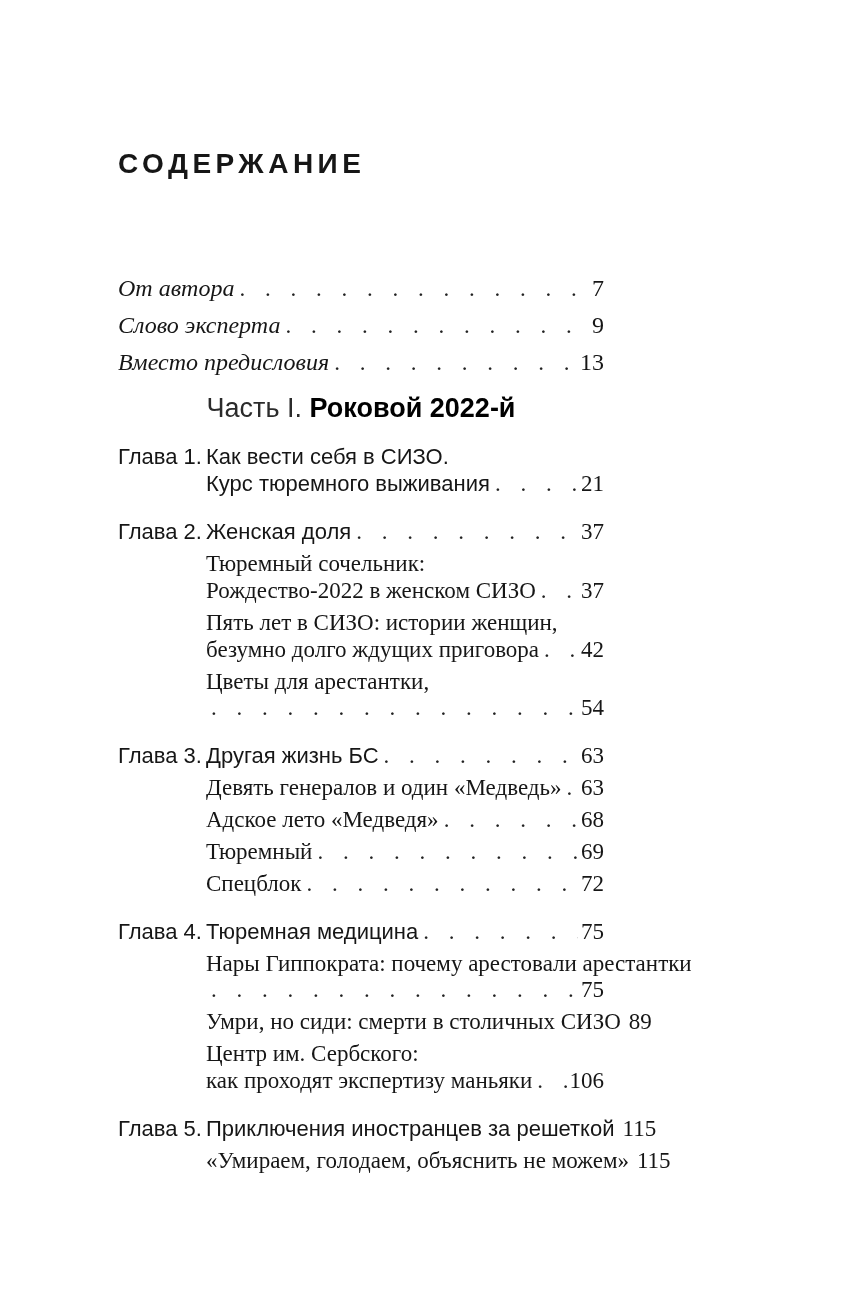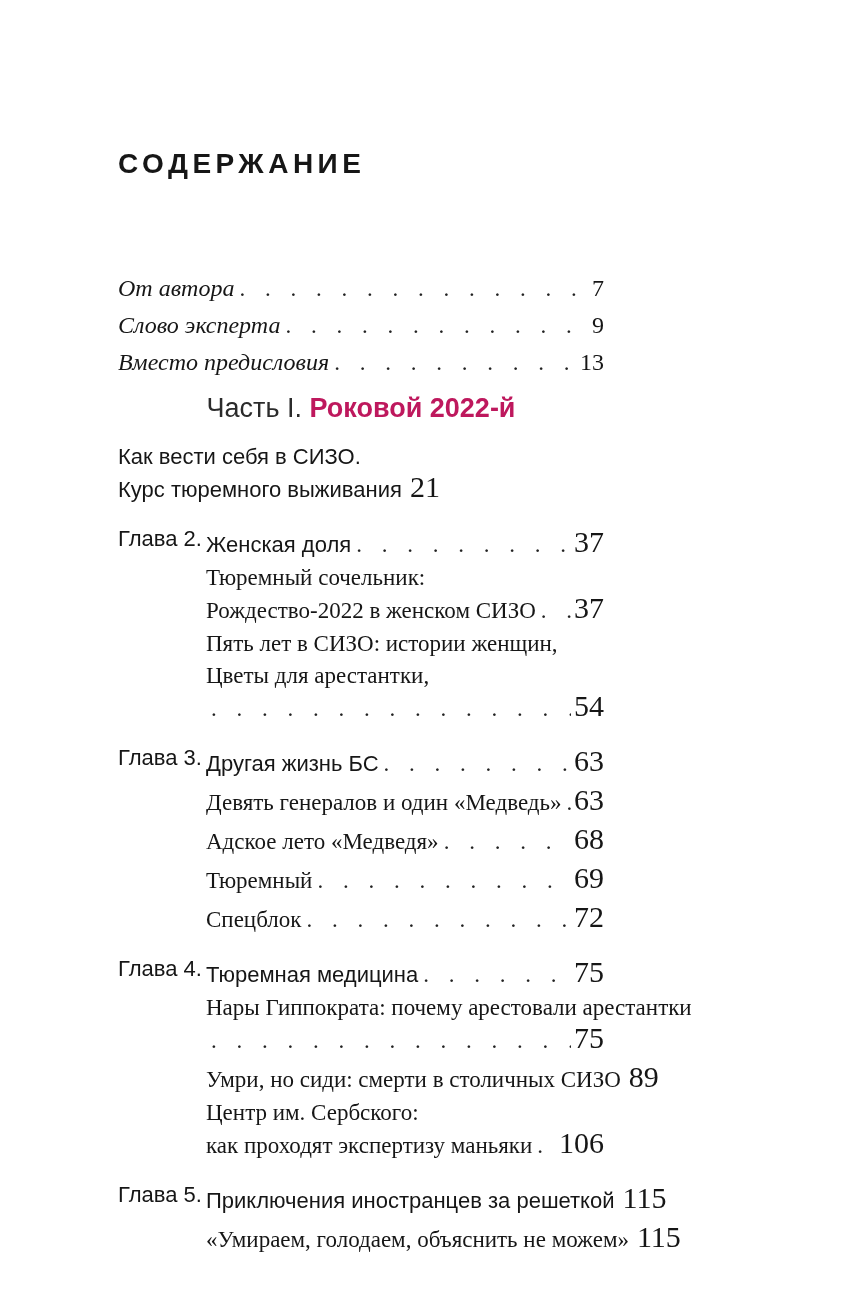--- a/index.html
+++ b/index.html
@@ -34,21 +34,21 @@
     font-family: "Liberation Serif", serif;
     font-size: 23px;
     letter-spacing: 7px;
     color: #222;
   }
   .leader::after {
     content: ". . . . . . . . . . . . . . . . . . . . . . . . . . . . . . . . . . . . . . . . . . . . . . . . . . . . . . . .";
   }
   .pg {
     font-family: "Liberation Serif", serif;
-    font-size: 30px;
+    font-size: 23px;
     white-space: nowrap;
     flex: 0 0 auto;
   }
   
   .front-matter { margin-bottom: 10px; }
   .fm-row { line-height: 36px; }
   .fm-label {
     font-family: "Liberation Serif", serif;
     font-style: italic;
     font-size: 24px;
@@ -58,21 +58,21 @@
   
   .part-heading {
     text-align: center;
     font-family: "Liberation Sans", sans-serif;
     font-size: 27px;
     line-height: 34px;
     margin: 0 0 18px 0;
     color: #2b2b2b;
   }
   .part-number { font-weight: 400; }
-  .part-title  { font-weight: 800; color: #be185d; }
+  .part-title  { font-weight: 800; color: #000000; }
   
   .chapter {
     display: grid;
     grid-template-columns: 88px 1fr;
     column-gap: 0;
     margin-bottom: 16px;
   }
   .ch-label {
     font-family: "Liberation Sans", sans-serif;
     font-size: 22px;
@@ -119,20 +119,21 @@
       <span class="pg">13</span>
     </div>
   </div>
 
   <div class="part-heading">
     <span class="part-number">Часть I.</span>
     <span class="part-title">Роковой 2022-й</span>
   </div>
 
   <div class="chapter">
+    <div class="ch-label">Глава 1.</div>
     <div class="ch-body">
       <div class="ch-title-block">
         <div class="sans-line">Как вести себя в СИЗО.</div>
         <div class="row sans-row">
           <span class="txt">Курс тюремного выживания</span>
           <span class="leader"></span>
           <span class="pg">21</span>
         </div>
       </div>
     </div>
@@ -151,20 +152,25 @@
       <div class="section">
         <div class="serif-line">Тюремный сочельник:</div>
         <div class="row serif-row">
           <span class="txt">Рождество-2022 в женском СИЗО</span>
           <span class="leader"></span>
           <span class="pg">37</span>
         </div>
       </div>
       <div class="section">
         <div class="serif-line">Пять лет в СИЗО: истории женщин,</div>
+        <div class="row serif-row">
+          <span class="txt">безумно долго ждущих приговора</span>
+          <span class="leader"></span>
+          <span class="pg">42</span>
+        </div>
       </div>
       <div class="section">
         <div class="serif-line">Цветы для арестантки,</div>
         <div class="row serif-row">
           <span class="leader"></span>
           <span class="pg">54</span>
         </div>
       </div>
     </div>
   </div>

